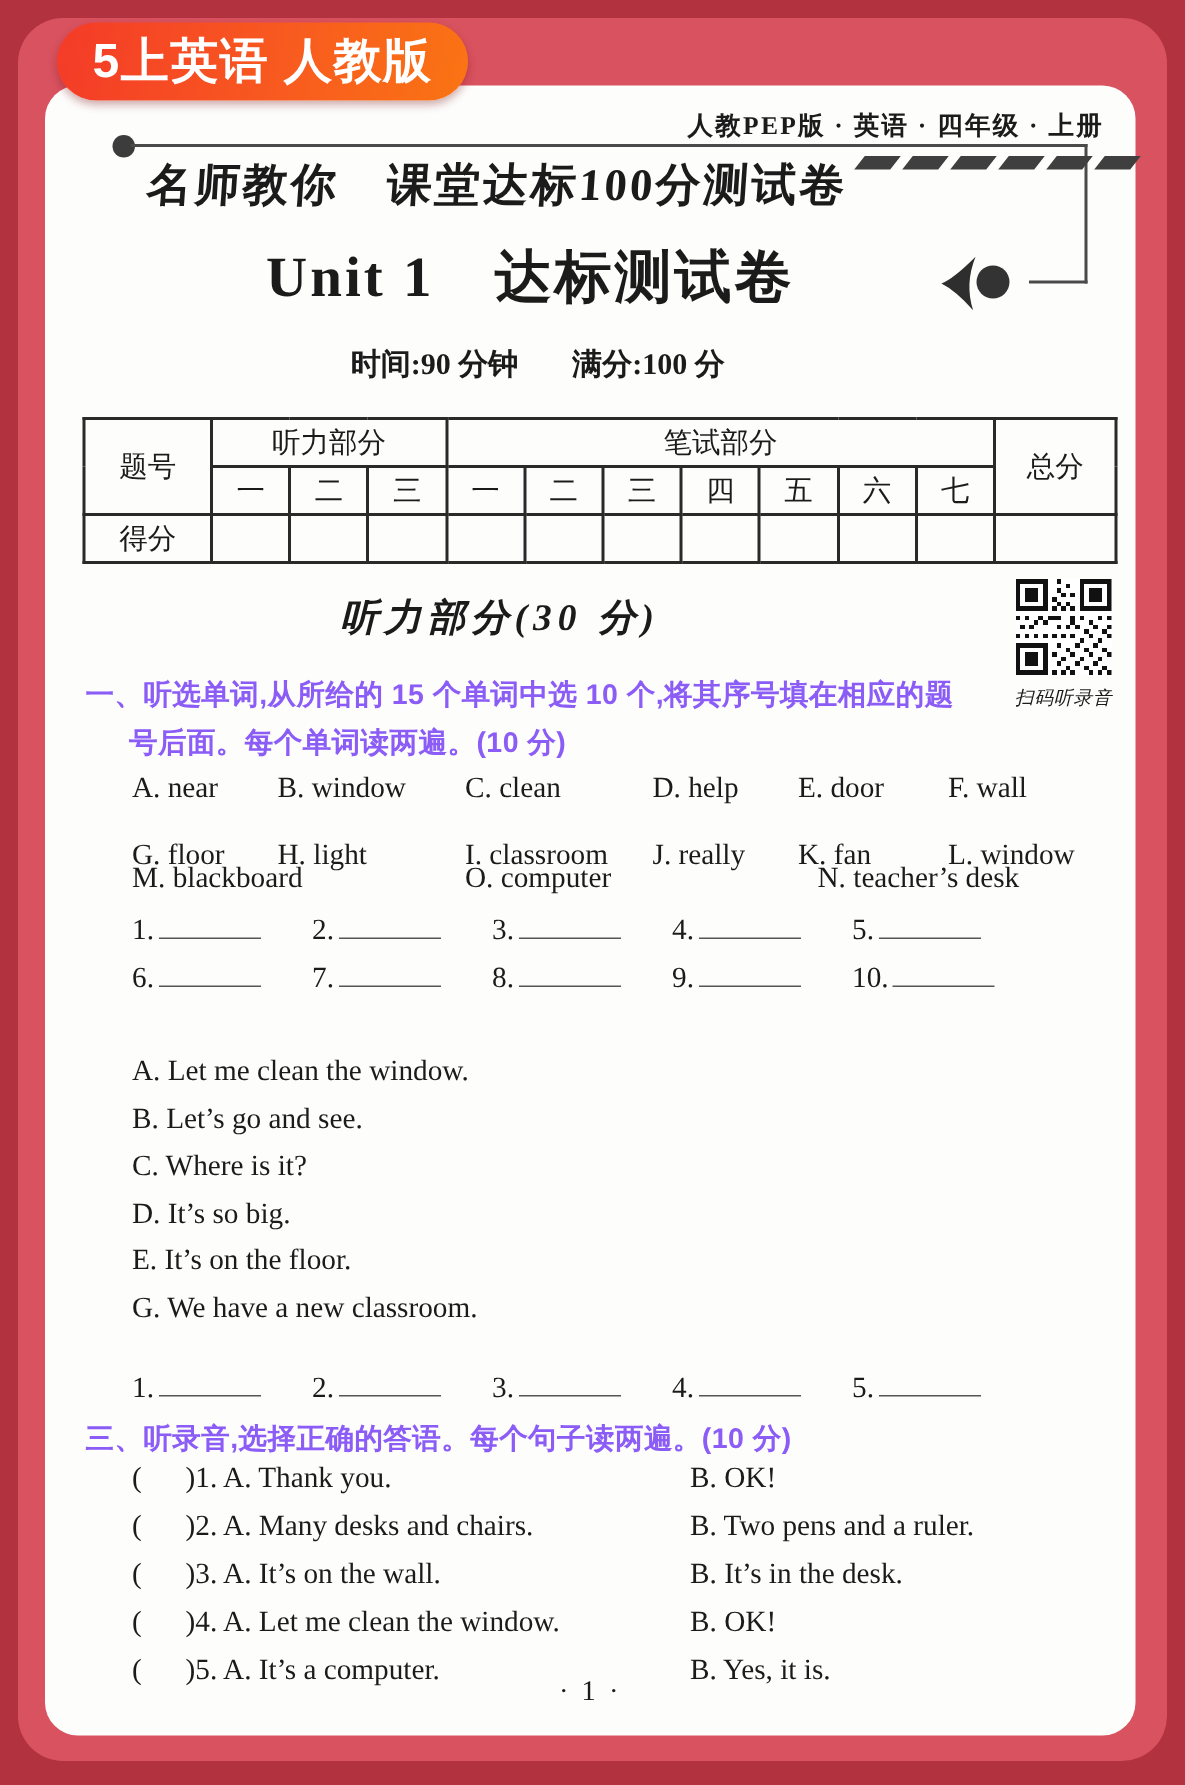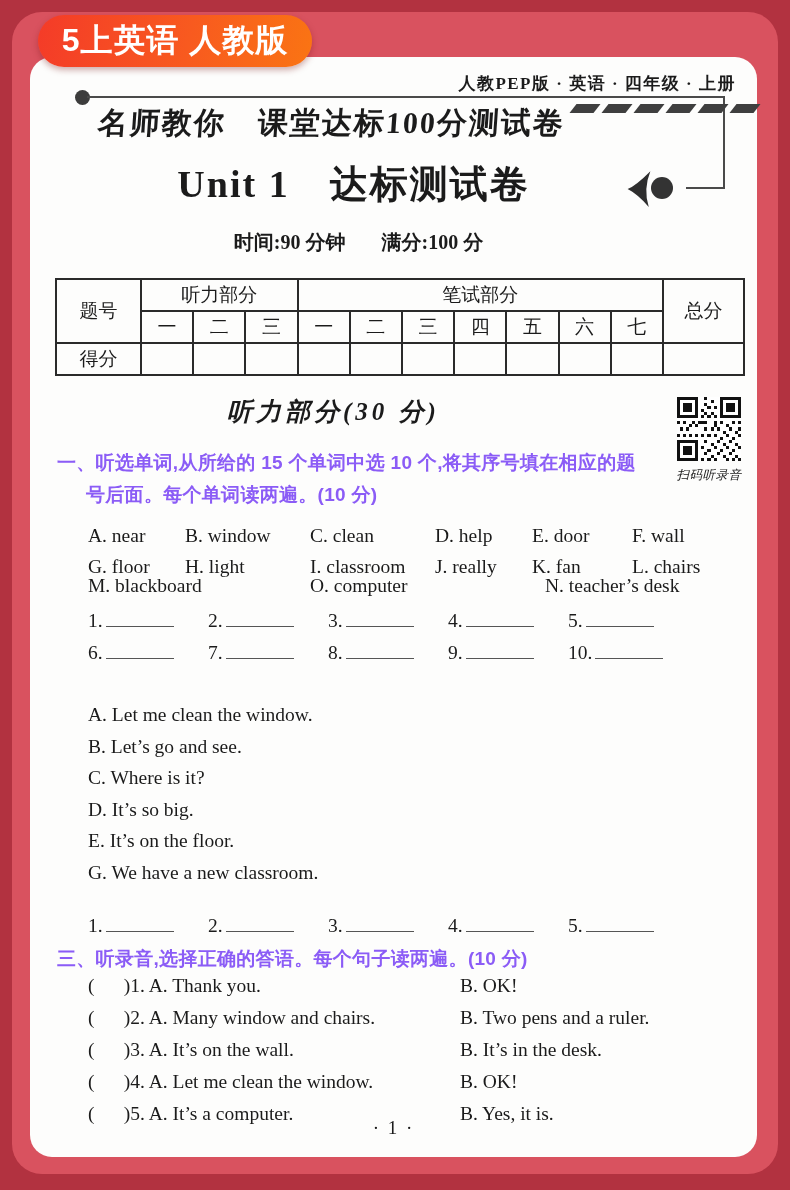--- a/index.html
+++ b/index.html
@@ -64,29 +64,29 @@
   table.score td {
     border:2px solid #2a2a2a; text-align:center; font-size:19px;
     height:32px; padding:0;
   }
   td.lbl { font-size:19px; }
   
   .listen-title {
     position:absolute; left:0; right:120px; top:338px; text-align:center;
     font-size:25px; font-weight:bold; font-style:italic; letter-spacing:4px;
   }
-  .qr-wrap { position:absolute; left:646px; top:340px; width:66px; text-align:center; }
+  .qr-wrap { position:absolute; left:646px; top:329px; width:66px; text-align:center; }
   .qr-caption { font-size:12.5px; margin-top:2px; letter-spacing:.5px; font-style:italic; }
   .sec-head {
     position:absolute; font-family:"Liberation Sans", sans-serif;
     font-size:19px; font-weight:bold; letter-spacing:.3px; color:#8b5cf6;
   }
   .eng { font-family:"Liberation Serif", serif; font-size:19.5px; }
-  .words-grid { position:absolute; left:58px; top:468px; width:645px; display:grid;
-    grid-template-columns:97px 125px 125px 97px 100px auto; row-gap:9px; }
+  .words-grid { position:absolute; left:58px; top:458px; width:645px; display:grid;
+    grid-template-columns:97px 125px 125px 97px 100px auto; row-gap:23px; }
   .words-grid3 { position:absolute; left:58px; top:518px; width:645px; display:grid;
     grid-template-columns:222px 235px auto; }
   .blanks { position:absolute; display:grid; grid-template-columns:repeat(5,120px); row-gap:10px; }
   .blank-cell { font-size:19.5px; }
   .blank-line { display:inline-block; width:68px; border-bottom:1.5px solid #555; height:14px; margin-left:3px; }
   .sentences { position:absolute; left:58px; top:647px; display:flex; flex-direction:column; gap:9.5px; }
   .qa-list { position:absolute; left:58px; top:918px; display:flex; flex-direction:column; gap:10px; width:640px; }
   .qa-row { display:flex; }
   .qa-left { width:372px; }
   .footer-num { position:absolute; left:0; right:0; top:1060px; text-align:center; font-size:19px; letter-spacing:2px; }
@@ -208,21 +208,21 @@
     <span>B. window</span>
     <span>C. clean</span>
     <span>D. help</span>
     <span>E. door</span>
     <span>F. wall</span>
     <span>G. floor</span>
     <span>H. light</span>
     <span>I. classroom</span>
     <span>J. really</span>
     <span>K. fan</span>
-    <span>L. chairs</span>
+    <span>L. window</span>
   </div>
   <div class="words-grid3 eng">
     <span>M. blackboard</span>
     <span>O. computer</span>
     <span>N. teacher’s desk</span>
   </div>
 
   <div class="blanks" style="left:58px; top:553px;">
     <span class="blank-cell"><span>1.</span><span class="blank-line"></span></span>
     <span class="blank-cell"><span>2.</span><span class="blank-line"></span></span>
@@ -255,21 +255,21 @@
   </div>
 
   <div class="sec-head" style="left:27px; top:889px;">三、听录音,选择正确的答语。每个句子读两遍。(10 分)</div>
 
   <div class="qa-list eng">
     <div class="qa-row">
       <span class="qa-left"><span>(&nbsp;&nbsp;&nbsp;&nbsp;&nbsp;&nbsp;)1.</span> <span>A. Thank you.</span></span>
       <span>B. OK!</span>
     </div>
     <div class="qa-row">
-      <span class="qa-left"><span>(&nbsp;&nbsp;&nbsp;&nbsp;&nbsp;&nbsp;)2.</span> <span>A. Many window and chairs.</span></span>
+      <span class="qa-left"><span>(&nbsp;&nbsp;&nbsp;&nbsp;&nbsp;&nbsp;)2.</span> <span>A. Many desks and chairs.</span></span>
       <span>B. Two pens and a ruler.</span>
     </div>
     <div class="qa-row">
       <span class="qa-left"><span>(&nbsp;&nbsp;&nbsp;&nbsp;&nbsp;&nbsp;)3.</span> <span>A. It’s on the wall.</span></span>
       <span>B. It’s in the desk.</span>
     </div>
     <div class="qa-row">
       <span class="qa-left"><span>(&nbsp;&nbsp;&nbsp;&nbsp;&nbsp;&nbsp;)4.</span> <span>A. Let me clean the window.</span></span>
       <span>B. OK!</span>
     </div>

